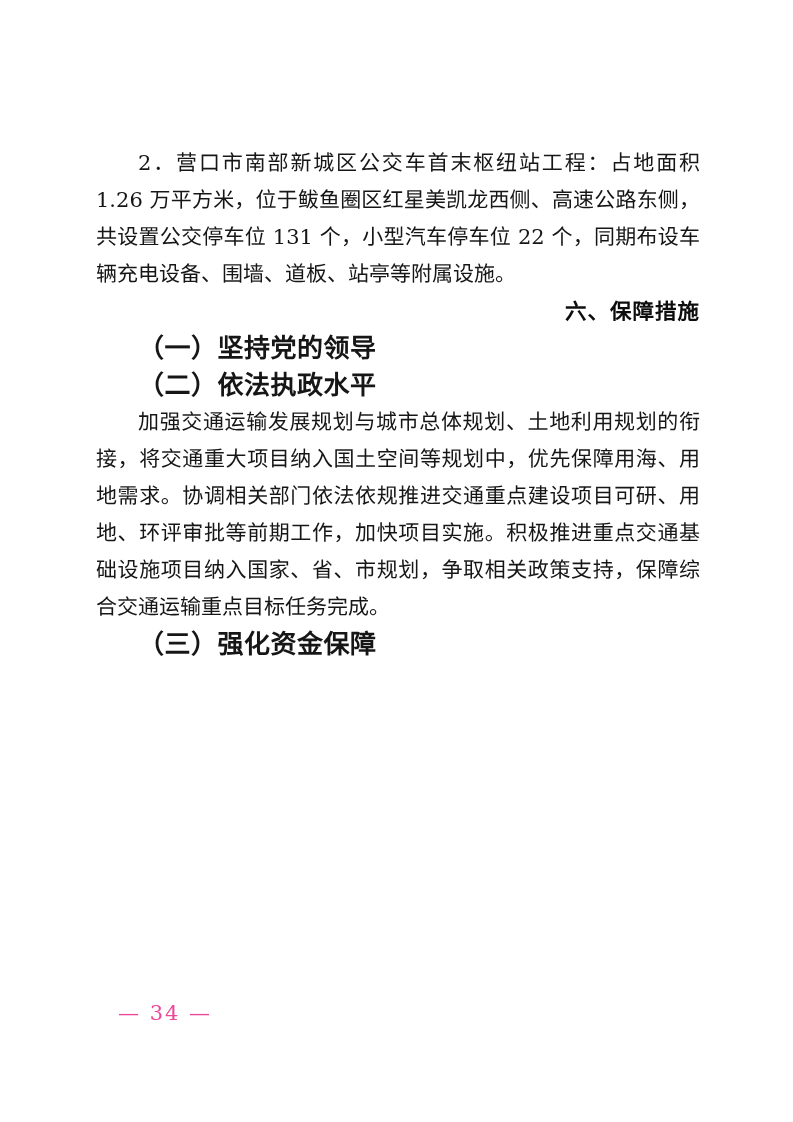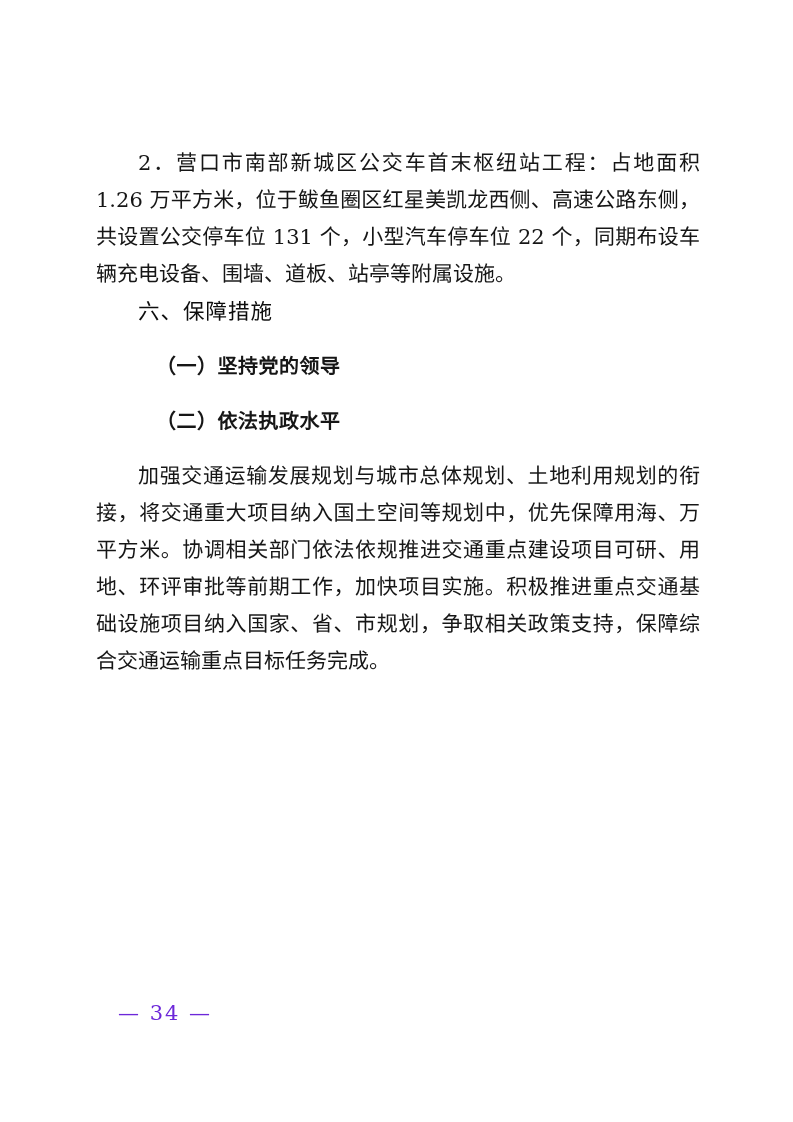--- a/index.html
+++ b/index.html
@@ -27,55 +27,57 @@
     font-size: 21px;
     line-height: 37px;
     text-align: justify;
     text-justify: inter-ideograph;
     text-indent: 42px;
     margin: 0;
     color: #161616;
   }
   .section-heading {
     font-family: "DejaVu Sans", "Liberation Sans", sans-serif;
-    font-weight: normal;
+    font-weight: bold;
     font-size: 21.5px;
     line-height: 37px;
     text-indent: 42px;
     margin: 0;
     color: #0d0d0d;
     letter-spacing: 1px;
+    text-align: right;
   }
   .subsection-heading {
     font-family: "DejaVu Serif", "Liberation Serif", serif;
-    font-size: 20px;
+    font-size: 26px;
     line-height: 37px;
     text-indent: 42px;
-    margin: 18px;
+    margin: 0;
     color: #161616;
     letter-spacing: 0.5px;
   }
   .footer-page-number {
     position: absolute;
     left: 118px;
     top: 999px;
     font-family: "DejaVu Serif", "Liberation Serif", serif;
     font-size: 21px;
     line-height: 28px;
-    color: #6d28d9;
+    color: #ec4899;
     letter-spacing: 2px;
     white-space: pre;
   }
 </style>
 </head>
 <body>
 
 <div class="page">
   <div class="content">
     <p class="body-para">2．营口市南部新城区公交车首末枢纽站工程：占地面积 1.26 万平方米，位于鲅鱼圈区红星美凯龙西侧、高速公路东侧，共设置公交停车位 131 个，小型汽车停车位 22 个，同期布设车辆充电设备、围墙、道板、站亭等附属设施。</p>
     <h2 class="section-heading">六、保障措施</h2>
     <h3 class="subsection-heading">（一）坚持党的领导</h3>
     <h3 class="subsection-heading">（二）依法执政水平</h3>
-    <p class="body-para">加强交通运输发展规划与城市总体规划、土地利用规划的衔接，将交通重大项目纳入国土空间等规划中，优先保障用海、万平方米。协调相关部门依法依规推进交通重点建设项目可研、用地、环评审批等前期工作，加快项目实施。积极推进重点交通基础设施项目纳入国家、省、市规划，争取相关政策支持，保障综合交通运输重点目标任务完成。</p>
+    <p class="body-para">加强交通运输发展规划与城市总体规划、土地利用规划的衔接，将交通重大项目纳入国土空间等规划中，优先保障用海、用地需求。协调相关部门依法依规推进交通重点建设项目可研、用地、环评审批等前期工作，加快项目实施。积极推进重点交通基础设施项目纳入国家、省、市规划，争取相关政策支持，保障综合交通运输重点目标任务完成。</p>
+    <h3 class="subsection-heading">（三）强化资金保障</h3>
   </div>
 
   <div class="footer-page-number">— 34 —</div>
 </div>
 
 </body></html>

